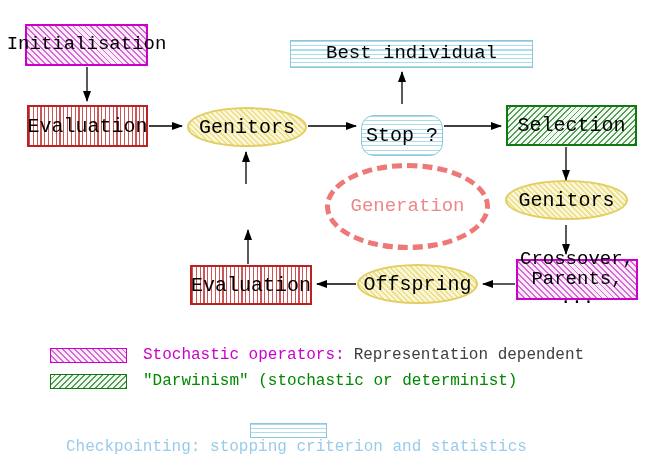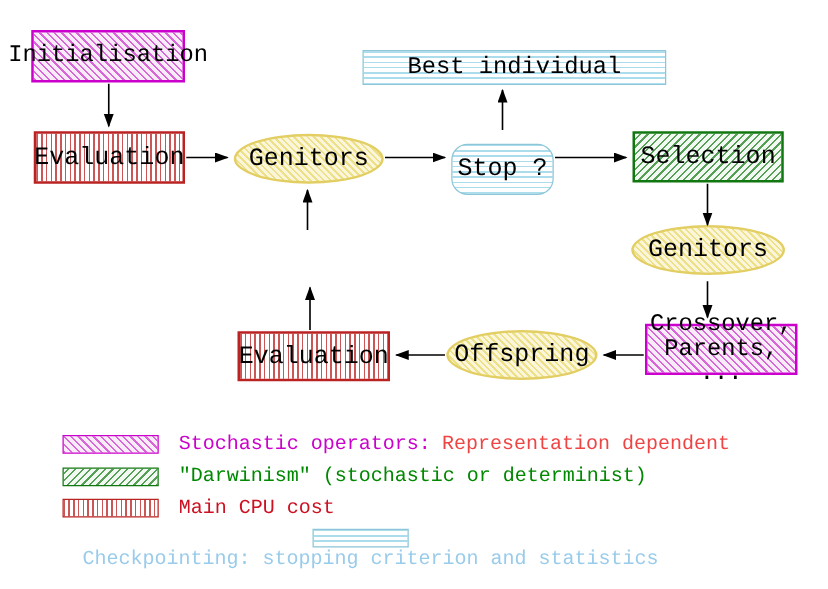--- a/index.html
+++ b/index.html
@@ -33,21 +33,21 @@
     border:2px solid #e2ce62;
     background:repeating-linear-gradient(45deg,#ece188 0 1.5px,#fbf6d9 1.5px 3.8px);
   }
   .ellipse{border-radius:50%;}
   
   .n-init   {left:25px; top:24px;  width:123px;height:42px;font-size:19px;}
   .n-eval1  {left:27px; top:105px; width:121px;height:42px;font-size:20px;}
   .n-parents{left:187px;top:107px; width:120px;height:40px;font-size:20px;}
   .n-best   {left:290px;top:40px;  width:243px;height:28px;font-size:19px;}
   .n-stop   {left:361px;top:115px; width:82px; height:41px;font-size:20px;border-radius:13px;}
-  .n-select {left:506px;top:105px; width:121px;height:41px;font-size:20px;}
+  .n-select {left:506px;top:105px; width:131px;height:41px;font-size:20px;}
   .n-repl   {left:187px;top:185px; width:121px;height:40px;font-size:17px;}
   .n-gen    {left:325px;top:163px; width:165px;height:87px;
              border:5px dashed #ee7777;border-radius:50%;color:#ee8888;font-size:19px;background:transparent;}
   .n-genitors{left:505px;top:180px;width:123px;height:40px;font-size:20px;}
   .n-eval2  {left:190px;top:265px; width:122px;height:40px;font-size:20px;}
   .n-off    {left:357px;top:264px; width:121px;height:40px;font-size:20px;}
   .n-cross  {left:516px;top:259px; width:122px;height:41px;font-size:19px;flex-direction:column;}
   .n-cross span{display:block;}
   
   .legend-row{
@@ -56,21 +56,21 @@
   }
   .swatch{width:77px;height:15px;box-sizing:border-box;flex:0 0 auto;}
   .swatch.hatch-magenta,.swatch.hatch-green,.swatch.stripe-red{border-width:1.5px;}
   .ltext{margin-left:16px;}
   .ltext.second{margin-left:9px;}
   .r1{top:346px;}
   .r2{top:372px;}
   .r3{top:397px;}
   .r4{top:423px;flex-direction:column;}
   .c-magenta{color:#cc00cc;}
-  .c-gold{color:#ef4444;}
+  .c-gold{color:#404040;}
   .c-green{color:#008800;}
   .c-red{color:#cc1122;}
   .c-ltblue{color:#99cbea;}
 </style>
 </head>
 <body>
 
 <div class="stage">
 
   <svg class="arrows" width="662" height="471" viewBox="0 0 662 471">
@@ -110,20 +110,23 @@
 
   <div class="node n-stop stripe-cyan">
     <span>Stop ?</span>
   </div>
 
   <div class="node n-select hatch-green">
     <span>Selection</span>
   </div>
 
 
+  <div class="node n-gen">
+    <span>Generation</span>
+  </div>
 
   <div class="node n-genitors hatch-yellow ellipse">
     <span>Genitors</span>
   </div>
 
   <div class="node n-eval2 stripe-red">
     <span>Evaluation</span>
   </div>
 
   <div class="node n-off hatch-yellow ellipse">
@@ -139,23 +142,19 @@
     <span class="swatch hatch-magenta"></span>
     <span class="ltext c-magenta">Stochastic operators:</span>
     <span class="ltext second c-gold">Representation dependent</span>
   </div>
 
   <div class="legend-row r2">
     <span class="swatch hatch-green"></span>
     <span class="ltext c-green">"Darwinism" (stochastic or determinist)</span>
   </div>
 
-  <div class="legend-row r3">
-    <span class="swatch stripe-red"></span>
-    <span class="ltext c-red">Main CPU cost</span>
-  </div>
 
   <div class="legend-row r4">
     <span class="swatch stripe-cyan"></span>
     <span class="ltext c-ltblue">Checkpointing: stopping criterion and statistics</span>
   </div>
 
 </div>
 
 </body></html>

